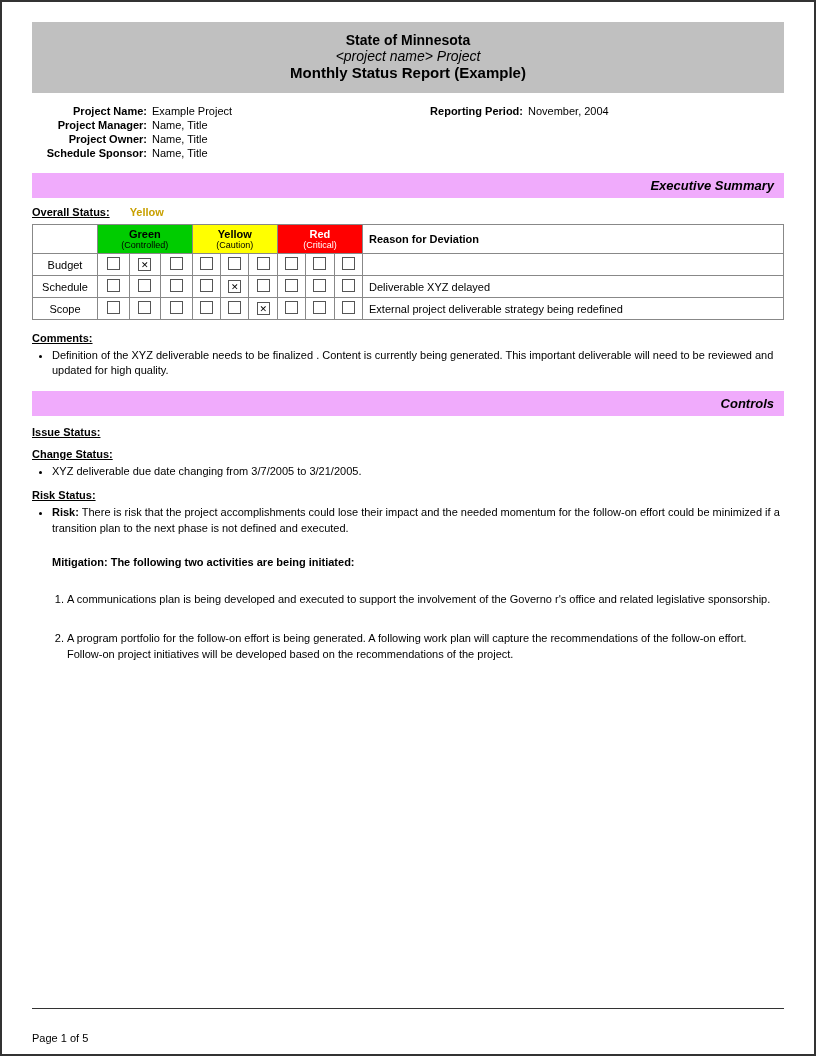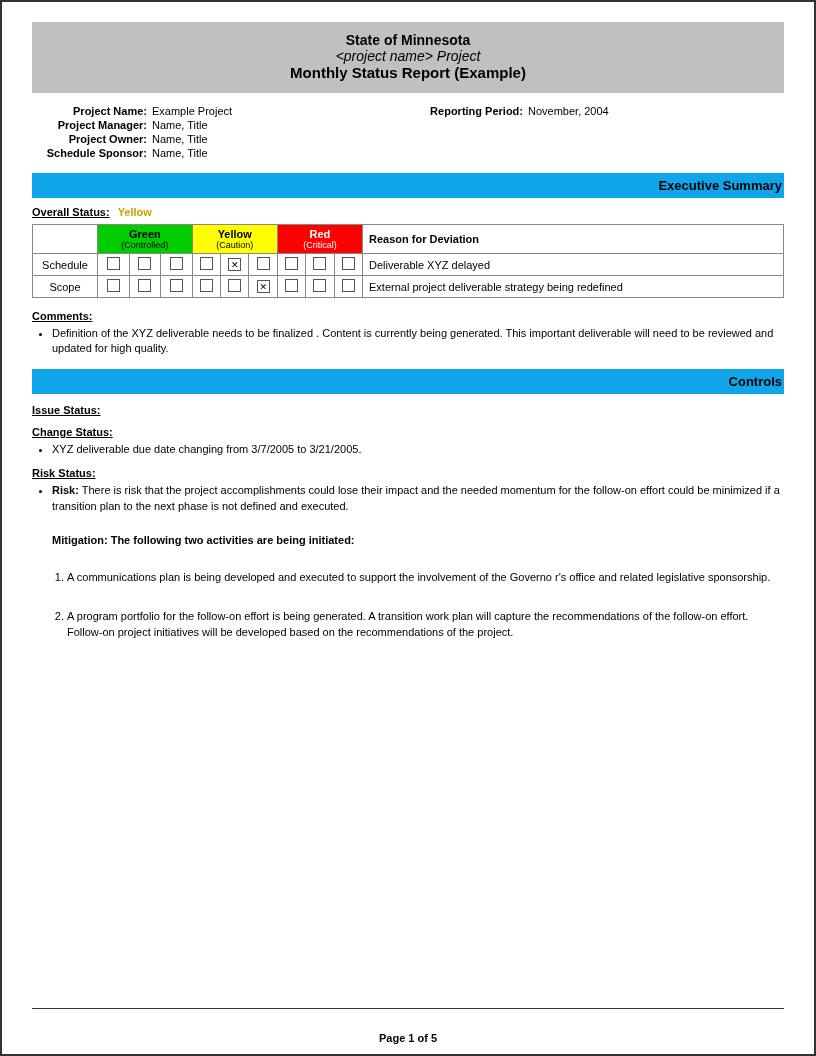--- a/index.html
+++ b/index.html
@@ -51,34 +51,35 @@
       margin-bottom: 2px;
     }
     .info-label {
       font-weight: bold;
       min-width: 115px;
       text-align: right;
       margin-right: 5px;
     }
     .info-value {}
     .section-header {
-      background: #0ea5e9;
+      background: #f0abfc;
       text-align: right;
-      padding: 5px 2px;
+      padding: 5px 10px;
+      font-style: italic;
       font-weight: bold;
       font-size: 13px;
       margin-bottom: 8px;
     }
     .overall-status {
       font-weight: bold;
       font-size: 11px;
       margin-bottom: 6px;
       display: flex;
       align-items: center;
-      gap: 8px;
+      gap: 20px;
     }
     .overall-status .underline { text-decoration: underline; }
     .status-yellow {
       color: #c8a000;
       font-weight: bold;
     }
     .status-table {
       width: 100%;
       border-collapse: collapse;
       margin-bottom: 12px;
@@ -143,23 +144,22 @@
       left: 30px;
       right: 30px;
       border-top: 1px solid #333;
     }
     .footer {
       position: absolute;
       bottom: 10px;
       left: 30px;
       right: 30px;
       display: flex;
-      flex-direction: column;
+      flex-direction: row;
       gap: 2px;
-      font-weight: bold;
     }
     .footer-top {
       display: flex;
       justify-content: center;
       font-size: 11px;
     }
     .footer-bottom {
       display: flex;
       justify-content: space-between;
       font-size: 9px;
@@ -227,20 +227,33 @@
           <div style="font-weight:normal;font-size:9px;">(Caution)</div>
         </td>
         <td class="red-header" colspan="3">
           <div>Red</div>
           <div style="font-weight:normal;font-size:9px;">(Critical)</div>
         </td>
         <td class="reason-col" style="min-width:250px;font-weight:bold;">Reason for Deviation</td>
       </tr>
     </thead>
     <tbody id="status-table-body">
+    <tr>
+          <td>Budget</td>
+          <td style="padding: 3px 2px;"><span class="cb"></span></td>
+          <td style="padding: 3px 2px;"><span class="cb checked"></span></td>
+          <td style="padding: 3px 2px;"><span class="cb"></span></td>
+          <td style="padding: 3px 2px;"><span class="cb"></span></td>
+          <td style="padding: 3px 2px;"><span class="cb"></span></td>
+          <td style="padding: 3px 2px;"><span class="cb"></span></td>
+          <td style="padding: 3px 2px;"><span class="cb"></span></td>
+          <td style="padding: 3px 2px;"><span class="cb"></span></td>
+          <td style="padding: 3px 2px;"><span class="cb"></span></td>
+          <td class="reason-col"></td>
+        </tr>
         <tr>
           <td>Schedule</td>
           <td style="padding: 3px 2px;"><span class="cb"></span></td>
           <td style="padding: 3px 2px;"><span class="cb"></span></td>
           <td style="padding: 3px 2px;"><span class="cb"></span></td>
           <td style="padding: 3px 2px;"><span class="cb"></span></td>
           <td style="padding: 3px 2px;"><span class="cb checked"></span></td>
           <td style="padding: 3px 2px;"><span class="cb"></span></td>
           <td style="padding: 3px 2px;"><span class="cb"></span></td>
           <td style="padding: 3px 2px;"><span class="cb"></span></td>
@@ -289,21 +302,21 @@
         <span>There is risk that the project accomplishments could lose their impact and the needed momentum for the follow-on effort could be   minimized if a transition plan to the next phase is not defined and executed.</span>
       </li>
     </ul>
 
     <span class="mitigation-label">
       <span class="risk-bold">Mitigation:</span>
       <span>The following two activities are being initiated:</span>
     </span>
     <ol class="numbered-list" id="mitigation-list">
     <li>A communications plan is being developed and executed to support the involvement of the Governo r's office and related legislative sponsorship.</li>
-        <li>A program portfolio for the follow-on effort is being generated.  A transition work plan will capture the recommendations of the follow-on effort. Follow-on project initiatives will be developed based on the recommendations of the project.</li>
+        <li>A program portfolio for the follow-on effort is being generated.  A following work plan will capture the recommendations of the follow-on effort. Follow-on project initiatives will be developed based on the recommendations of the project.</li>
       </ol>
   </div>
 
   <div class="footer-divider"></div>
 
   <div class="footer">
     <div class="footer-top">
       <span>Page 1 of 5</span>
     </div>
   </div>

